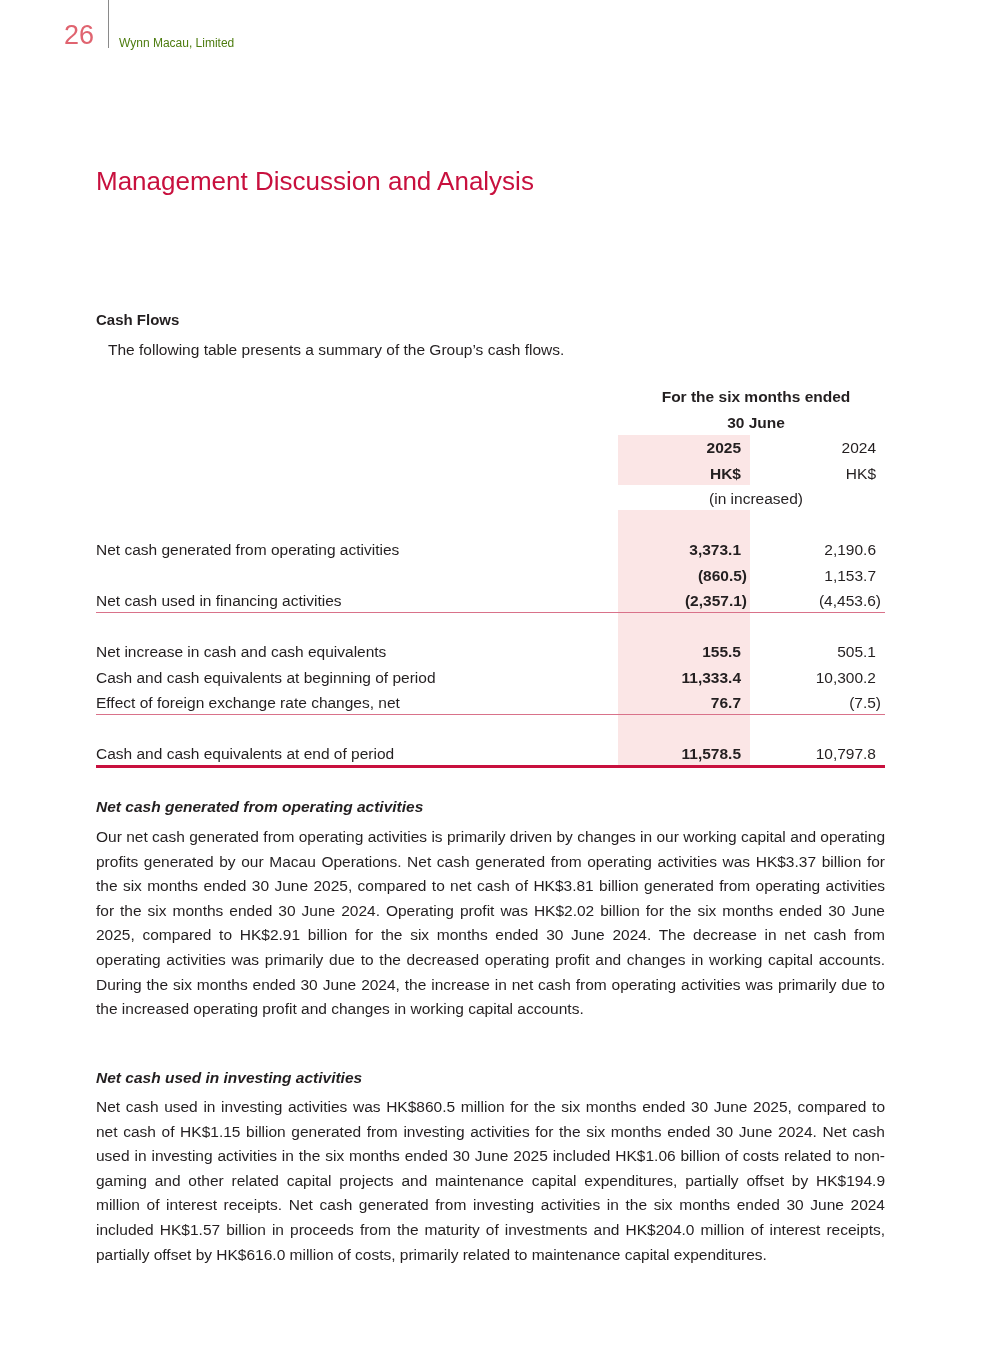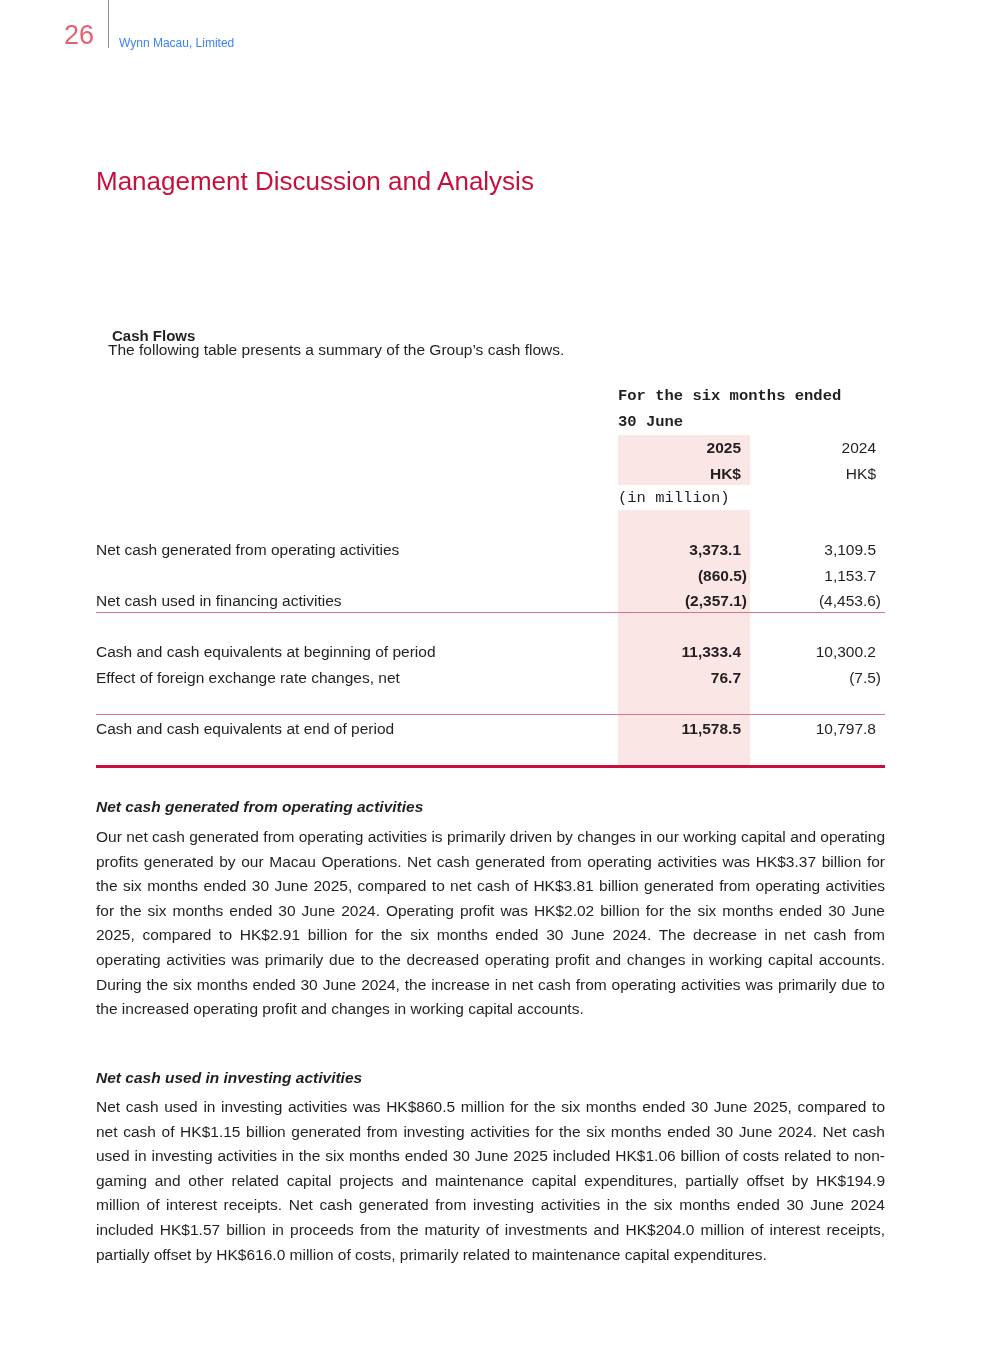--- a/index.html
+++ b/index.html
@@ -31,38 +31,38 @@
       top: 0px;
       width: 1px;
       height: 48px;
       background: #8a8a8a;
     }
     .company-name {
       position: absolute;
       left: 119px;
       top: 36px;
       font-size: 12px;
-      color: #3b82f6;
+      color: #4d7c0f;
     }
     .page-title {
       position: absolute;
       left: 96px;
       top: 166px;
       font-size: 26px;
       color: #c8103e;
       font-weight: normal;
       margin: 0;
     }
     .section-heading {
       position: absolute;
       left: 96px;
       top: 311px;
       font-size: 15px;
       font-weight: bold;
-      margin: 16px;
+      margin: 0;
     }
     .intro {
       position: absolute;
       left: 108px;
       top: 341px;
       font-size: 15.5px;
       margin: 0;
     }
 
     
@@ -99,23 +99,22 @@
       position: absolute;
       right: 9px;
       white-space: nowrap;
     }
     .row .v2025.paren { right: 138px; }
     .row .v2024.paren { right: 4px; }
     .hdr-center {
       position: absolute;
       left: 522px;
       width: 276px;
-      text-align: left;
-      white-space: nowrap;
-      font-family: Liberation Mono, monospace;
+      text-align: center;
+      white-space: nowrap;
     }
     .hdr-bold { font-weight: bold; }
     .rule-thin {
       position: absolute;
       left: 0;
       width: 789px;
       height: 1px;
       background: #d9728a;
     }
     .rule-thick {
@@ -169,43 +168,48 @@
   </div>
   <div class="row">
     <span class="v2025">2025</span>
     <span class="v2024">2024</span>
   </div>
   <div class="row">
     <span class="v2025">HK$</span>
     <span class="v2024">HK$</span>
   </div>
   <div class="row">
-    <span class="hdr-center">(in million)</span>
+    <span class="hdr-center">(in increased)</span>
   </div>
   <div class="row"></div>
 
   <div class="row">
     <span class="label">Net cash generated from operating activities</span>
     <span class="v2025">3,373.1</span>
-    <span class="v2024">3,109.5</span>
+    <span class="v2024">2,190.6</span>
   </div>
   <div class="row">
     <span class="v2025 paren">(860.5)</span>
     <span class="v2024">1,153.7</span>
   </div>
   <div class="row">
     <span class="label">Net cash used in financing activities</span>
     <span class="v2025 paren">(2,357.1)</span>
     <span class="v2024 paren">(4,453.6)</span>
   </div>
   <div class="rule-thin" style="top:228px;"></div>
 
   <div class="row"></div>
 
   <div class="row">
+    <span class="label">Net increase in cash and cash equivalents</span>
+    <span class="v2025">155.5</span>
+    <span class="v2024">505.1</span>
+  </div>
+  <div class="row">
     <span class="label">Cash and cash equivalents at beginning of period</span>
     <span class="v2025">11,333.4</span>
     <span class="v2024">10,300.2</span>
   </div>
   <div class="row">
     <span class="label">Effect of foreign exchange rate changes, net</span>
     <span class="v2025">76.7</span>
     <span class="v2024 paren">(7.5)</span>
   </div>
   <div class="rule-thin" style="top:330px;"></div>

